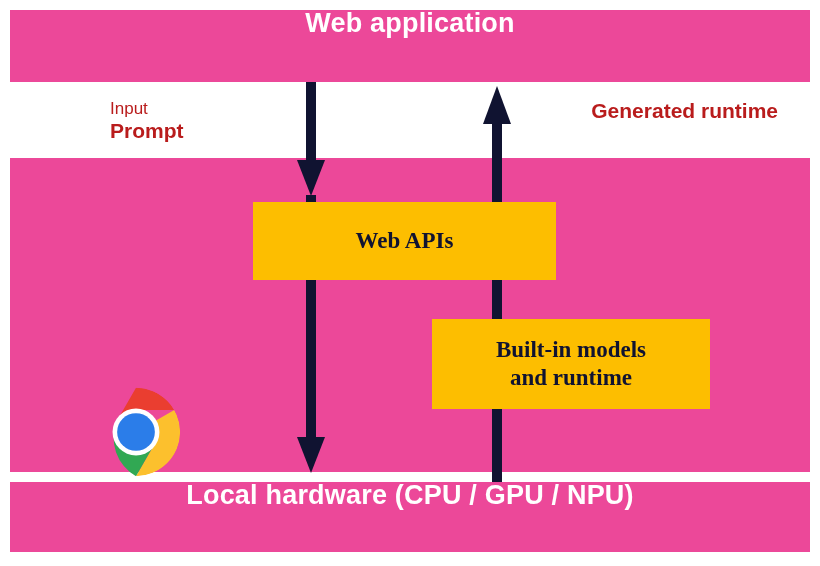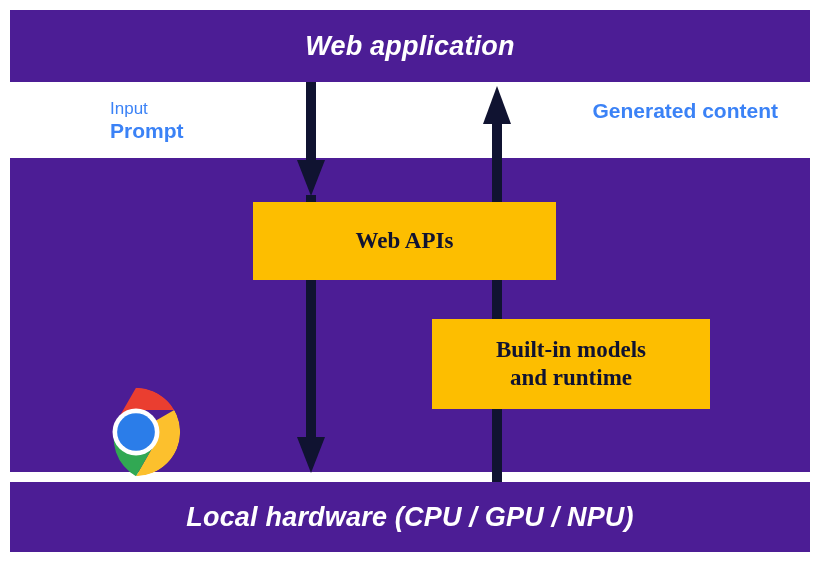--- a/index.html
+++ b/index.html
@@ -12,25 +12,24 @@
     width: 820px;
     height: 566px;
     background: #ffffff;
     font-family: "Liberation Sans", sans-serif;
     overflow: hidden;
   }
 
   
   .band {
     position: absolute;
-    background: #4c1d95;
+    background: #ec4899;
     display: flex;
-    align-items: center;
+    align-items: flex-start;
     justify-content: center;
-    font-style: italic;
   }
   #band-web-application {
     left: 10px;
     top: 10px;
     width: 800px;
     height: 72px;
   }
   #band-browser {
     left: 10px;
     top: 158px;
@@ -50,21 +49,21 @@
     font-weight: bold;
     letter-spacing: 0.2px;
     line-height: 1;
     white-space: nowrap;
   }
 
   
   .flow-label {
     position: absolute;
     line-height: 1.18;
-    color: #3b82f6;
+    color: #b91c1c;
   }
   .flow-label .kicker {
     font-size: 17px;
     font-weight: normal;
     display: block;
   }
   .flow-label .value {
     font-size: 21px;
     font-weight: bold;
     display: block;
@@ -170,21 +169,21 @@
   <div class="band" id="band-web-application">
     <span class="band-title">Web application</span>
   </div>
 
   <div class="flow-label" id="flow-input">
     <span class="kicker">Input</span>
     <span class="value">Prompt</span>
   </div>
 
   <div class="flow-label" id="flow-output">
-    <span class="value">Generated content</span>
+    <span class="value">Generated runtime</span>
   </div>
 
   <div class="band" id="band-browser">
     <div id="browser-block">
       <svg id="chrome-logo" width="92" height="92" viewBox="0 0 100 100" aria-hidden="true">
         <defs>
           <clipPath id="clip-circle">
               <circle cx="50" cy="50" r="48"></circle>
             </clipPath>
         </defs>

